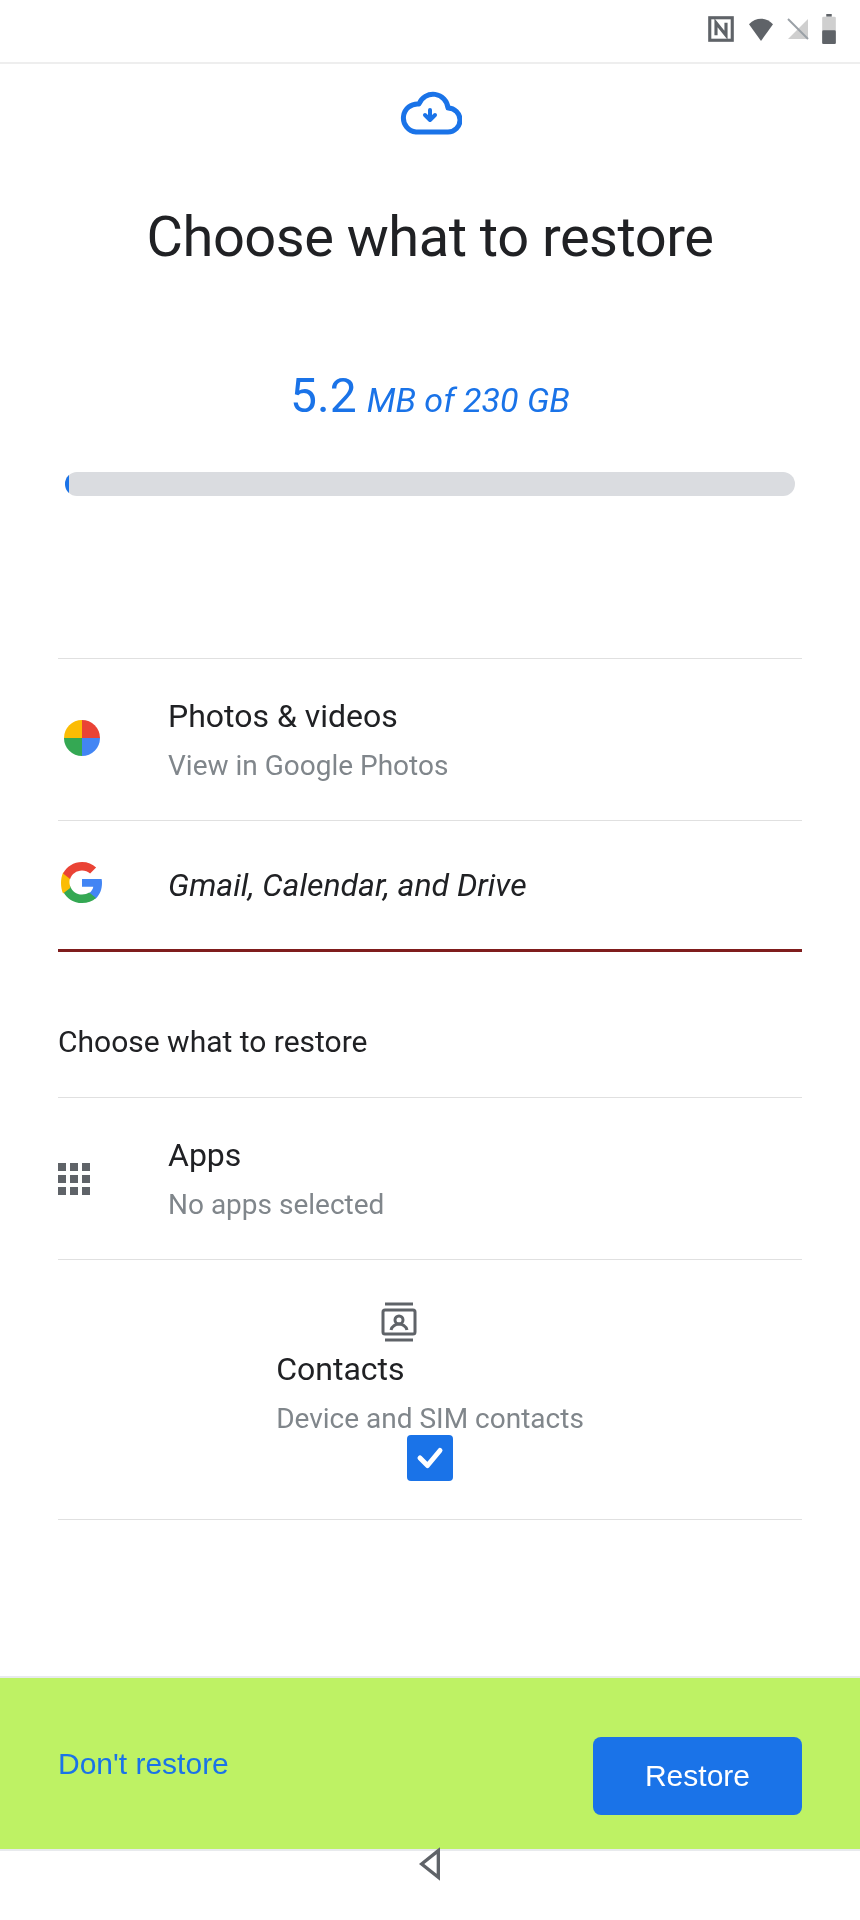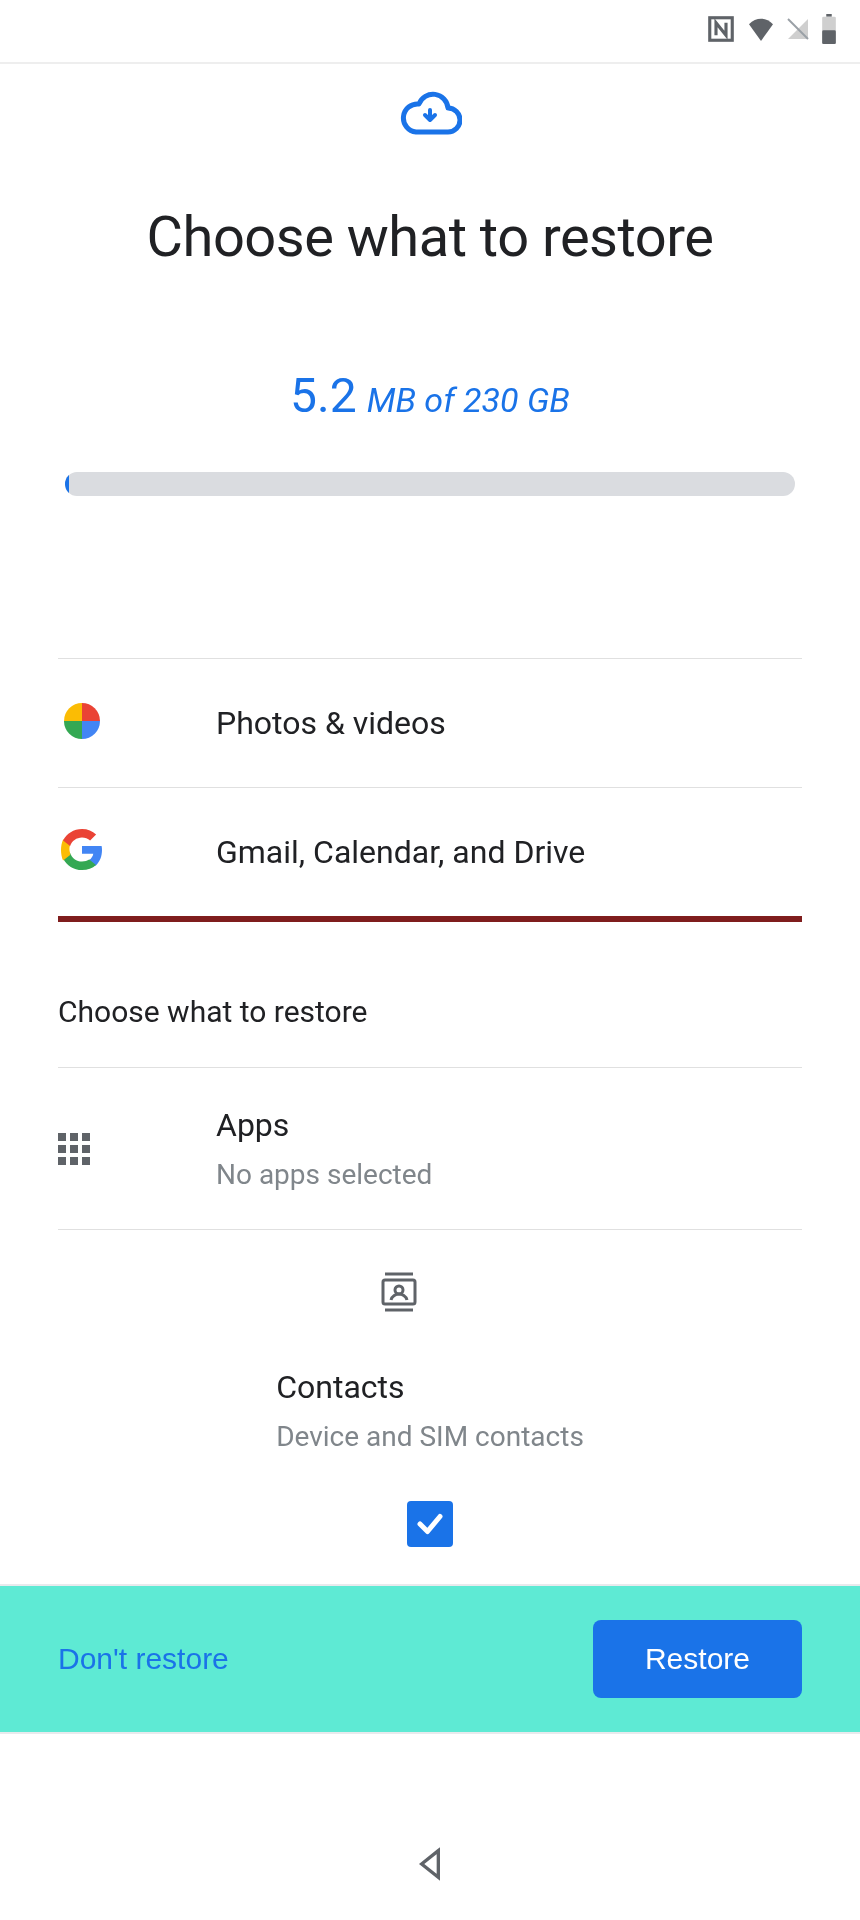--- a/index.html
+++ b/index.html
@@ -55,63 +55,63 @@
   
   .content { padding: 0 58px; margin-top:162px; }
   .section-header { font-size:30px; color:#202124; margin-bottom:38px; }
   .section-header.second { margin-top:72px; }
 
   .row {
     display:flex;
     align-items:center;
     padding: 38px 0;
     border-top:1px solid #e0e0e0;
-    gap:48px;
   }
   .row:last-child { border-bottom:1px solid #e0e0e0; }
   .row .iconcol { width:110px; display:flex; justify-content:flex-start; align-items:center; }
   .row .textcol { flex:1; }
   .row .title { font-size:32px; color:#202124; }
   .row .sub { font-size:28px; color:#80868b; margin-top:14px; }
   .row.nosub .title { }
 
   .checkbox {
     width:46px; height:46px;
     background:#1a73e8;
     border-radius:4px;
     display:flex; align-items:center; justify-content:center;
   }
   .checkbox svg { stroke:#fff; }
 
   
   .footer {
     position:absolute;
     left:0; right:0;
-    top:1584px;
+    top:1676px;
     border-top:2px solid #e8eaed;
     border-bottom:2px solid #e8eaed;
     padding: 34px 58px;
     display:flex;
     justify-content:space-between;
     align-items:center;
-    background:#5eead4;
+    background:#bef264;
   }
   .txtbtn {
     color:#1a73e8;
     font-size:30px;
     background:none; border:none; cursor:pointer;
   }
   .primary {
     background:#1a73e8;
     color:#fff;
     font-size:30px;
     border:none;
     border-radius:8px;
     padding: 22px 52px;
     cursor:pointer;
+    margin-top:25px;
   }
 
   
   .navbar {
     position:absolute;
     left:0; right:0; bottom:0;
     height:108px;
     display:flex;
     justify-content:center; align-items:center;
   }
@@ -174,24 +174,25 @@
         <svg width="48" height="48" viewBox="0 0 48 48">
           <path d="M24 24 V6 A18 18 0 0 1 42 24 Z" fill="#ea4335"></path>
           <path d="M24 24 H42 A18 18 0 0 1 24 42 Z" fill="#4285f4"></path>
           <path d="M24 24 V42 A18 18 0 0 1 6 24 Z" fill="#34a853"></path>
           <path d="M24 24 H6 A18 18 0 0 1 24 6 Z" fill="#fbbc04"></path>
         </svg>
       </span>
     </div>
     <div class="textcol">
       <div class="title">Photos &amp; videos</div>
-    </div>
-  </div>
-
-  <div class="row nosub" style="border-bottom:6px solid #7f1d1d;">
+      <div class="sub">View in Google Photos</div>
+    </div>
+  </div>
+
+  <div class="row nosub" style="border-bottom:3px solid #7f1d1d;font-style:italic;">
     <div class="iconcol">
       <span>
         <svg width="48" height="48" viewBox="0 0 48 48">
           <path d="M44 24c0-1.4-.1-2.8-.4-4.1H24v7.8h11.3c-.5 2.6-2 4.9-4.2 6.4v5.3h6.8C41.9 35.6 44 30.3 44 24z" fill="#4285f4"></path>
           <path d="M24 44c5.7 0 10.5-1.9 14-5.1l-6.8-5.3c-1.9 1.3-4.3 2-7.2 2-5.5 0-10.2-3.7-11.9-8.7H5.1v5.5C8.6 39.4 15.7 44 24 44z" fill="#34a853"></path>
           <path d="M12.1 26.9c-.4-1.3-.7-2.6-.7-4s.2-2.7.7-4V13.4H5.1C3.7 16.6 3 20.2 3 24s.7 7.4 2.1 10.6l7-5.5z" fill="#fbbc04"></path>
           <path d="M24 11.4c3.1 0 5.9 1.1 8.1 3.2l6-6C34.5 5 29.7 3 24 3 15.7 3 8.6 7.6 5.1 14.4l7 5.5c1.7-5 6.4-8.5 11.9-8.5z" fill="#ea4335"></path>
         </svg>
       </span>
     </div>

